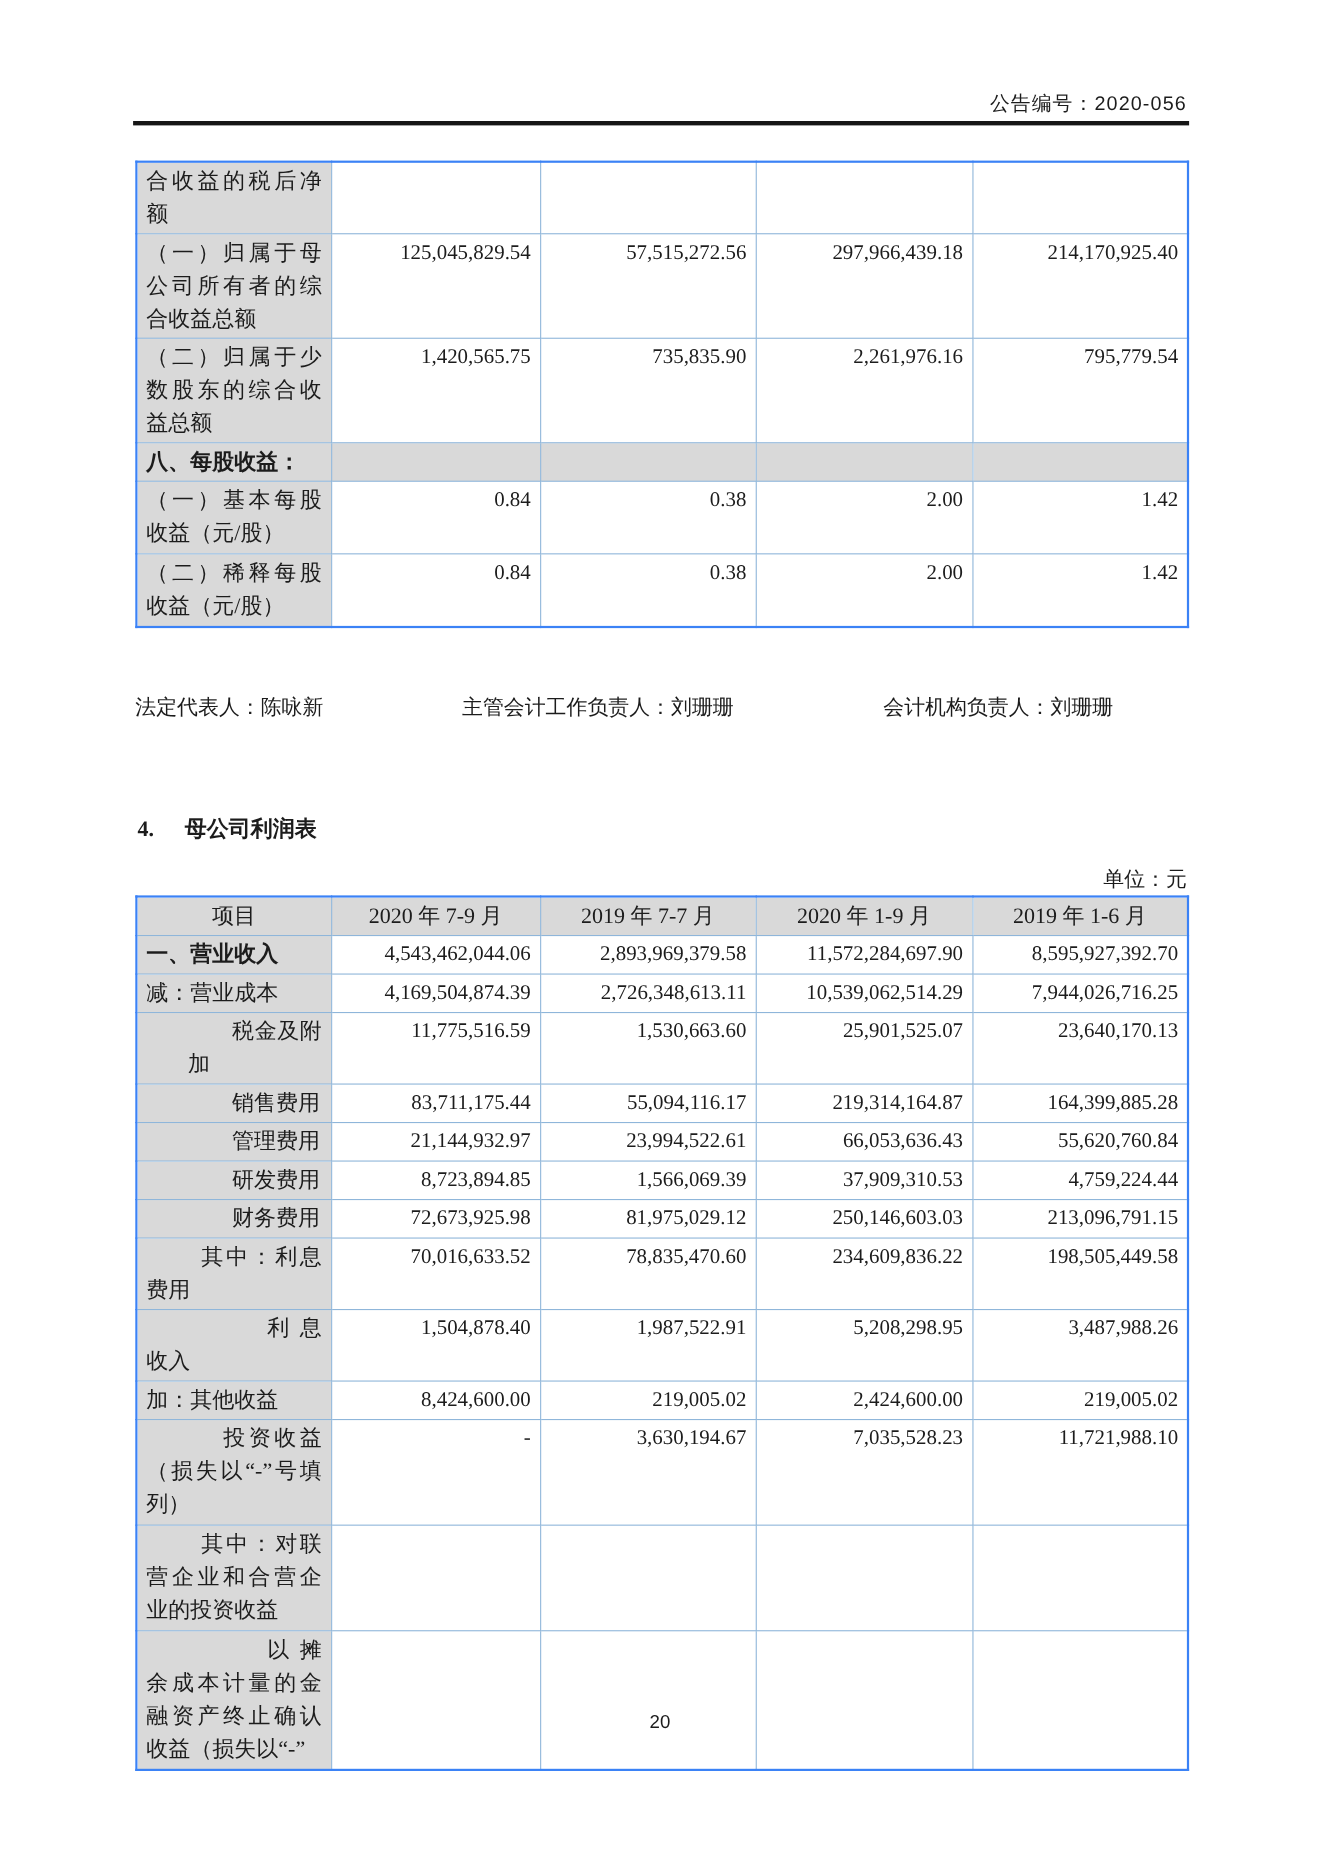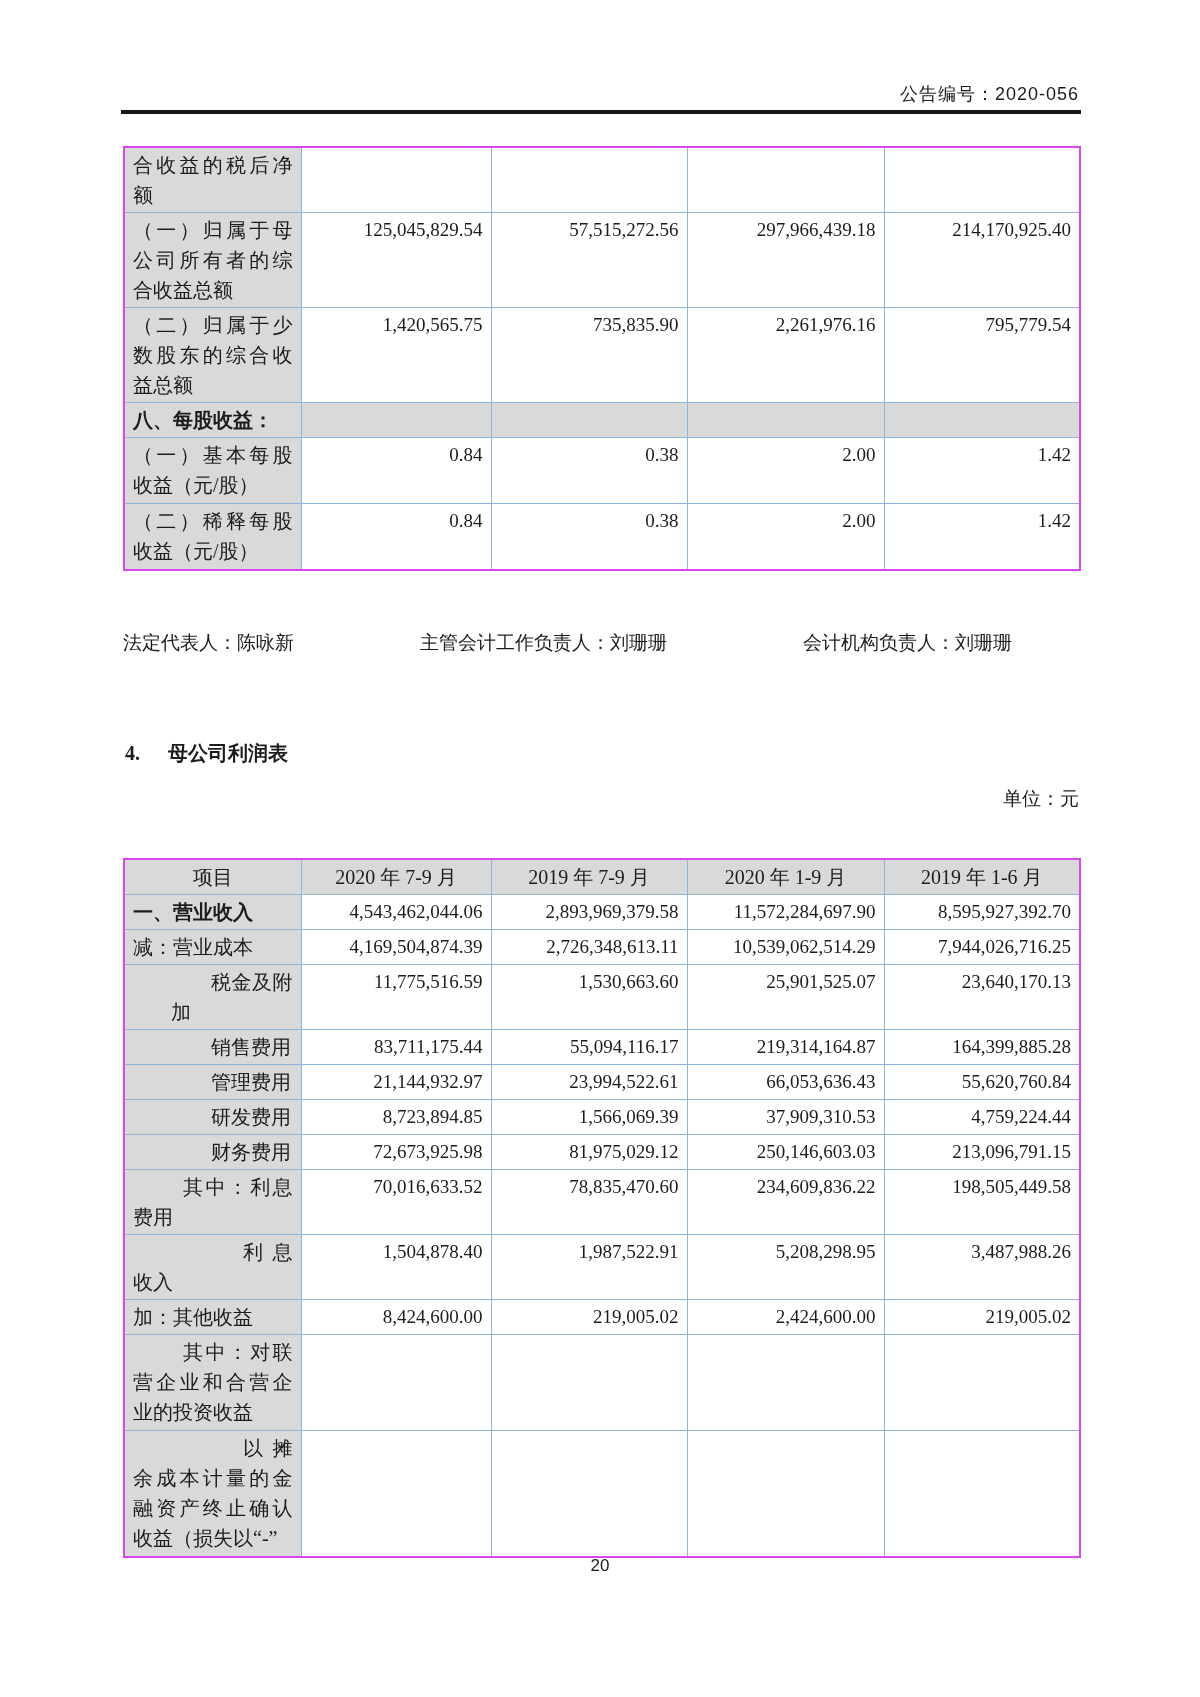--- a/index.html
+++ b/index.html
@@ -19,31 +19,31 @@
   }
   .rule{
     position:absolute;top:110px;left:121px;
     width:960px;height:4px;background:#161616;
   }
   table{
     border-collapse:collapse;table-layout:fixed;
     position:absolute;left:123px;width:956px;
   }
   #t1{top:146px;}
-  #t2{top:814px;margin-top:44px;}
+  #t2{top:814px;}
   td,th{
     border:1px solid #8fb6da;
     vertical-align:top;
     padding:2px 8px;
     line-height:30px;
     font-size:20px;
     font-weight:normal;
     overflow:hidden;
   }
-  table{border:2px solid #d946ef;}
+  table{border:2px solid #3b82f6;}
   .lbl{
     background:#d9d9d9;
     text-align:justify;
   }
   .num{
     text-align:right;
     font-size:19px;
     white-space:nowrap;
   }
   .b{font-weight:bold;}
@@ -155,21 +155,21 @@
         <col style="width:177px">
         <col style="width:190px">
         <col style="width:196px">
         <col style="width:197px">
         <col style="width:196px">
       </colgroup>
     <tbody>
         <tr style="height:34px">
       <th>项目</th>
       <th>2020 年 7-9 月</th>
-      <th>2019 年 7-9 月</th>
+      <th>2019 年 7-7 月</th>
       <th>2020 年 1-9 月</th>
       <th>2019 年 1-6 月</th>
     </tr>
     <tr style="height:32px">
       <td class="lbl b">一、营业收入</td>
       <td class="num">4,543,462,044.06</td>
       <td class="num">2,893,969,379.58</td>
       <td class="num">11,572,284,697.90</td>
       <td class="num">8,595,927,392.70</td>
     </tr>
@@ -230,20 +230,27 @@
       <td class="num">3,487,988.26</td>
     </tr>
     <tr style="height:32px">
       <td class="lbl">加：其他收益</td>
       <td class="num">8,424,600.00</td>
       <td class="num">219,005.02</td>
       <td class="num">2,424,600.00</td>
       <td class="num">219,005.02</td>
     </tr>
     <tr style="height:96px">
+      <td class="lbl ind35">投资收益（损失以“-”号填列）</td>
+      <td class="num">-</td>
+      <td class="num">3,630,194.67</td>
+      <td class="num">7,035,528.23</td>
+      <td class="num">11,721,988.10</td>
+    </tr>
+    <tr style="height:96px">
       <td class="lbl ind25">其中：对联营企业和合营企业的投资收益</td>
       <td class="num"></td>
       <td class="num"></td>
       <td class="num"></td>
       <td class="num"></td>
     </tr>
     <tr style="height:126px">
       <td class="lbl ind55">以摊余成本计量的金融资产终止确认收益（损失以“-”</td>
       <td class="num"></td>
       <td class="num"></td>

